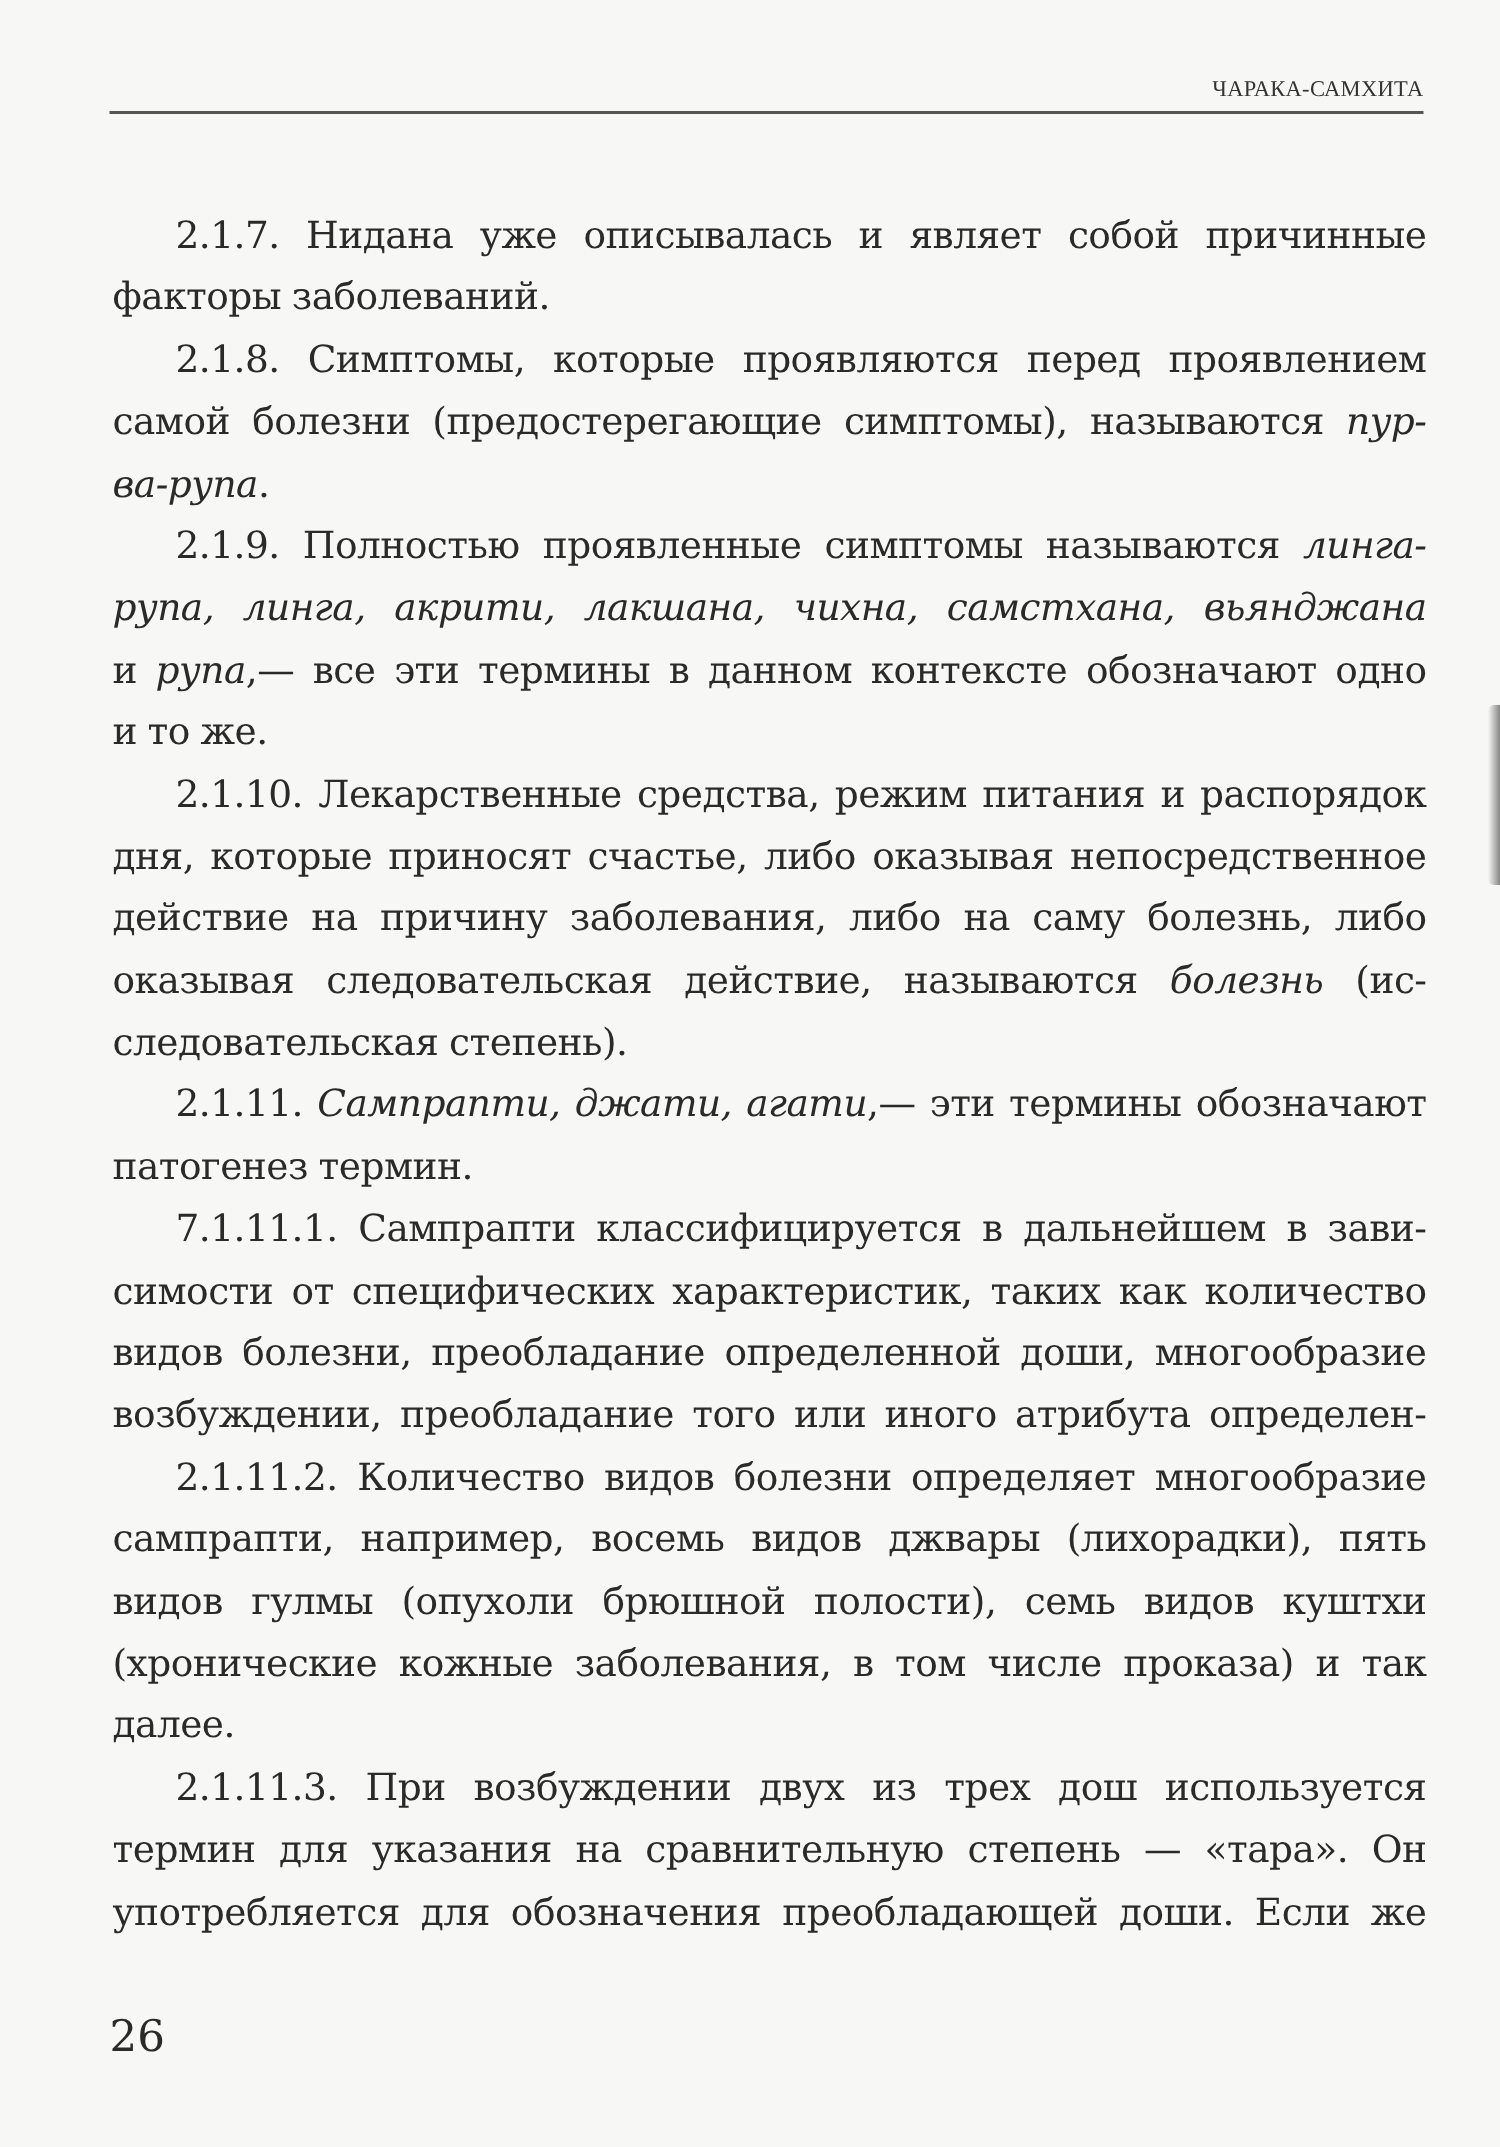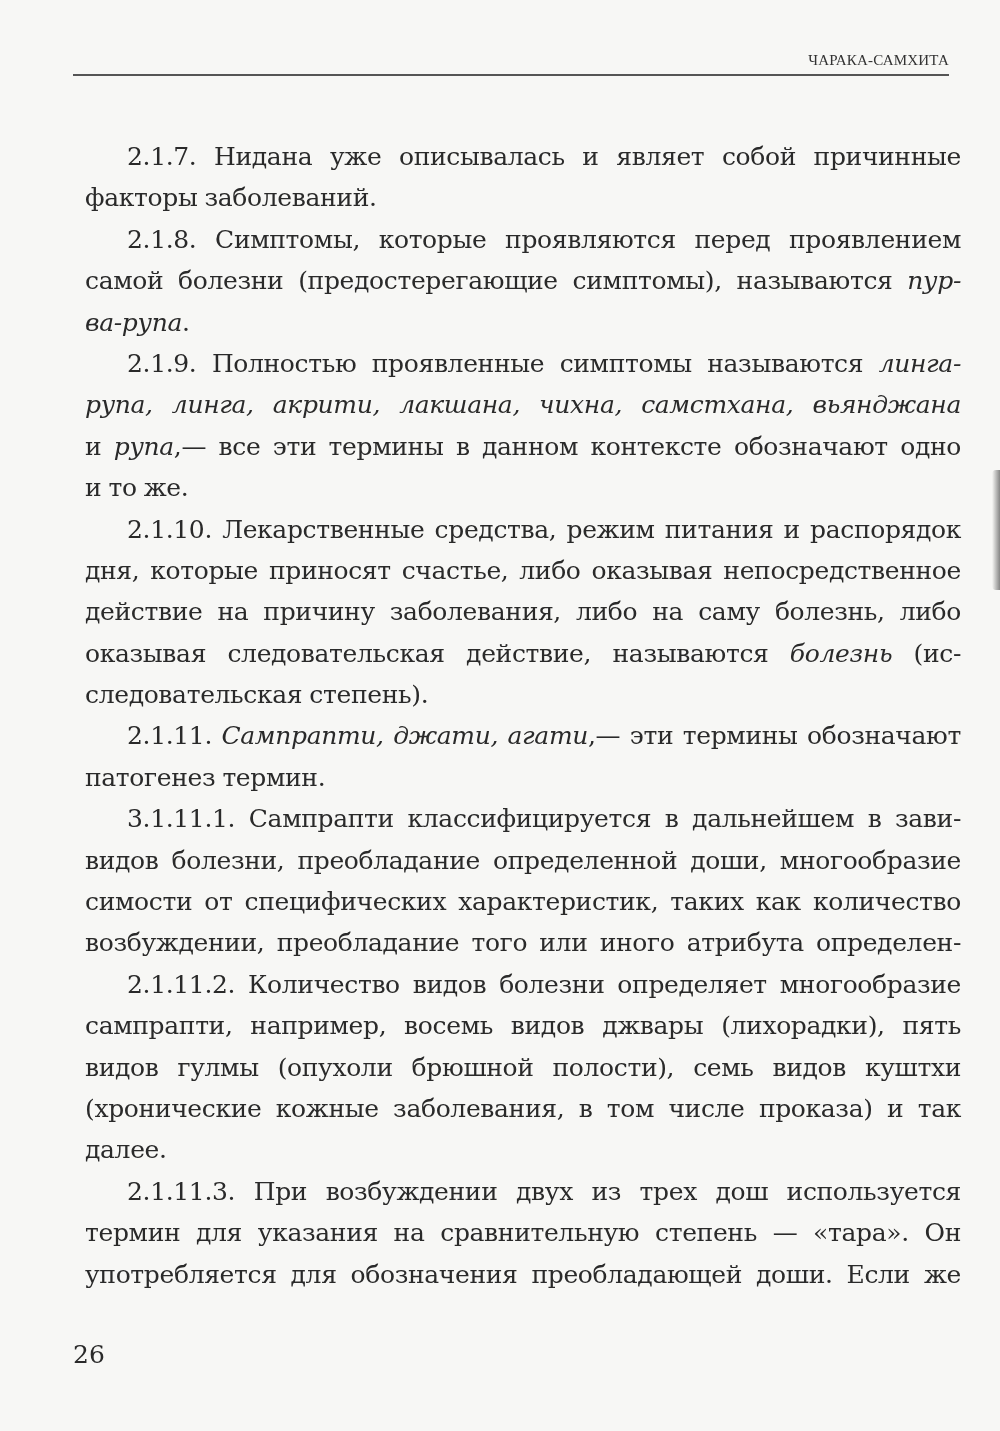--- a/index.html
+++ b/index.html
@@ -28,21 +28,21 @@
       height: 20px;
       line-height: 20px;
     }
     .header-rule {
       margin-top: 4px;
       height: 0;
       border-top: 2px solid #555;
     }
     .body-text {
       position: absolute;
-      left: 85px;
+      left: 75px;
       top: 136px;
       width: 876px;
     }
     .para { margin: 0; }
     .line {
       display: block;
       height: 41.4px;
       line-height: 41.4px;
       font-size: 25px;
       white-space: nowrap;
@@ -52,21 +52,21 @@
       word-spacing: -0.5px;
     }
     .line.last { text-align-last: left; }
     .line.first { text-indent: 42px; }
     .it { font-style: italic; }
     .page-number {
       position: absolute;
       left: 73px;
       top: 1340px;
       font-family: "DejaVu Serif", "Liberation Serif", serif;
-      font-size: 25px;
+      font-size: 29px;
       color: #2a2a2a;
     }
     .edge-shadow {
       position: absolute;
       right: 0;
       top: 470px;
       width: 8px;
       height: 120px;
       background: linear-gradient(to right, rgba(0,0,0,0), rgba(40,40,40,0.55));
       border-radius: 4px 0 0 4px;
@@ -101,23 +101,23 @@
       <span class="line"><span>дня, которые приносят счастье, либо оказывая непосредственное</span></span>
       <span class="line"><span>действие на причину заболевания, либо на саму болезнь, либо</span></span>
       <span class="line"><span>оказывая следовательская действие, называются </span><span class="it">болезнь</span><span> (ис-</span></span>
       <span class="line last"><span>следовательская степень).</span></span>
     </div>
     <div class="para">
       <span class="line first"><span>2.1.11. </span><span class="it">Сампрапти, джати, агати</span><span>,— эти термины обозначают</span></span>
       <span class="line last"><span>патогенез термин.</span></span>
     </div>
     <div class="para">
-      <span class="line first"><span>3.1.11.1. Сампрапти классифицируется в дальнейшем в зави-</span></span>
+      <span class="line first"><span>7.1.11.1. Сампрапти классифицируется в дальнейшем в зави-</span></span>
+      <span class="line"><span>симости от специфических характеристик, таких как количество</span></span>
       <span class="line"><span>видов болезни, преобладание определенной доши, многообразие</span></span>
-      <span class="line"><span>симости от специфических характеристик, таких как количество</span></span>
       <span class="line"><span>возбуждении, преобладание того или иного атрибута определен-</span></span>
     </div>
     <div class="para">
       <span class="line first"><span>2.1.11.2. Количество видов болезни определяет многообразие</span></span>
       <span class="line"><span>сампрапти, например, восемь видов джвары (лихорадки), пять</span></span>
       <span class="line"><span>видов гулмы (опухоли брюшной полости), семь видов куштхи</span></span>
       <span class="line"><span>(хронические кожные заболевания, в том числе проказа) и так</span></span>
       <span class="line last"><span>далее.</span></span>
     </div>
     <div class="para">

